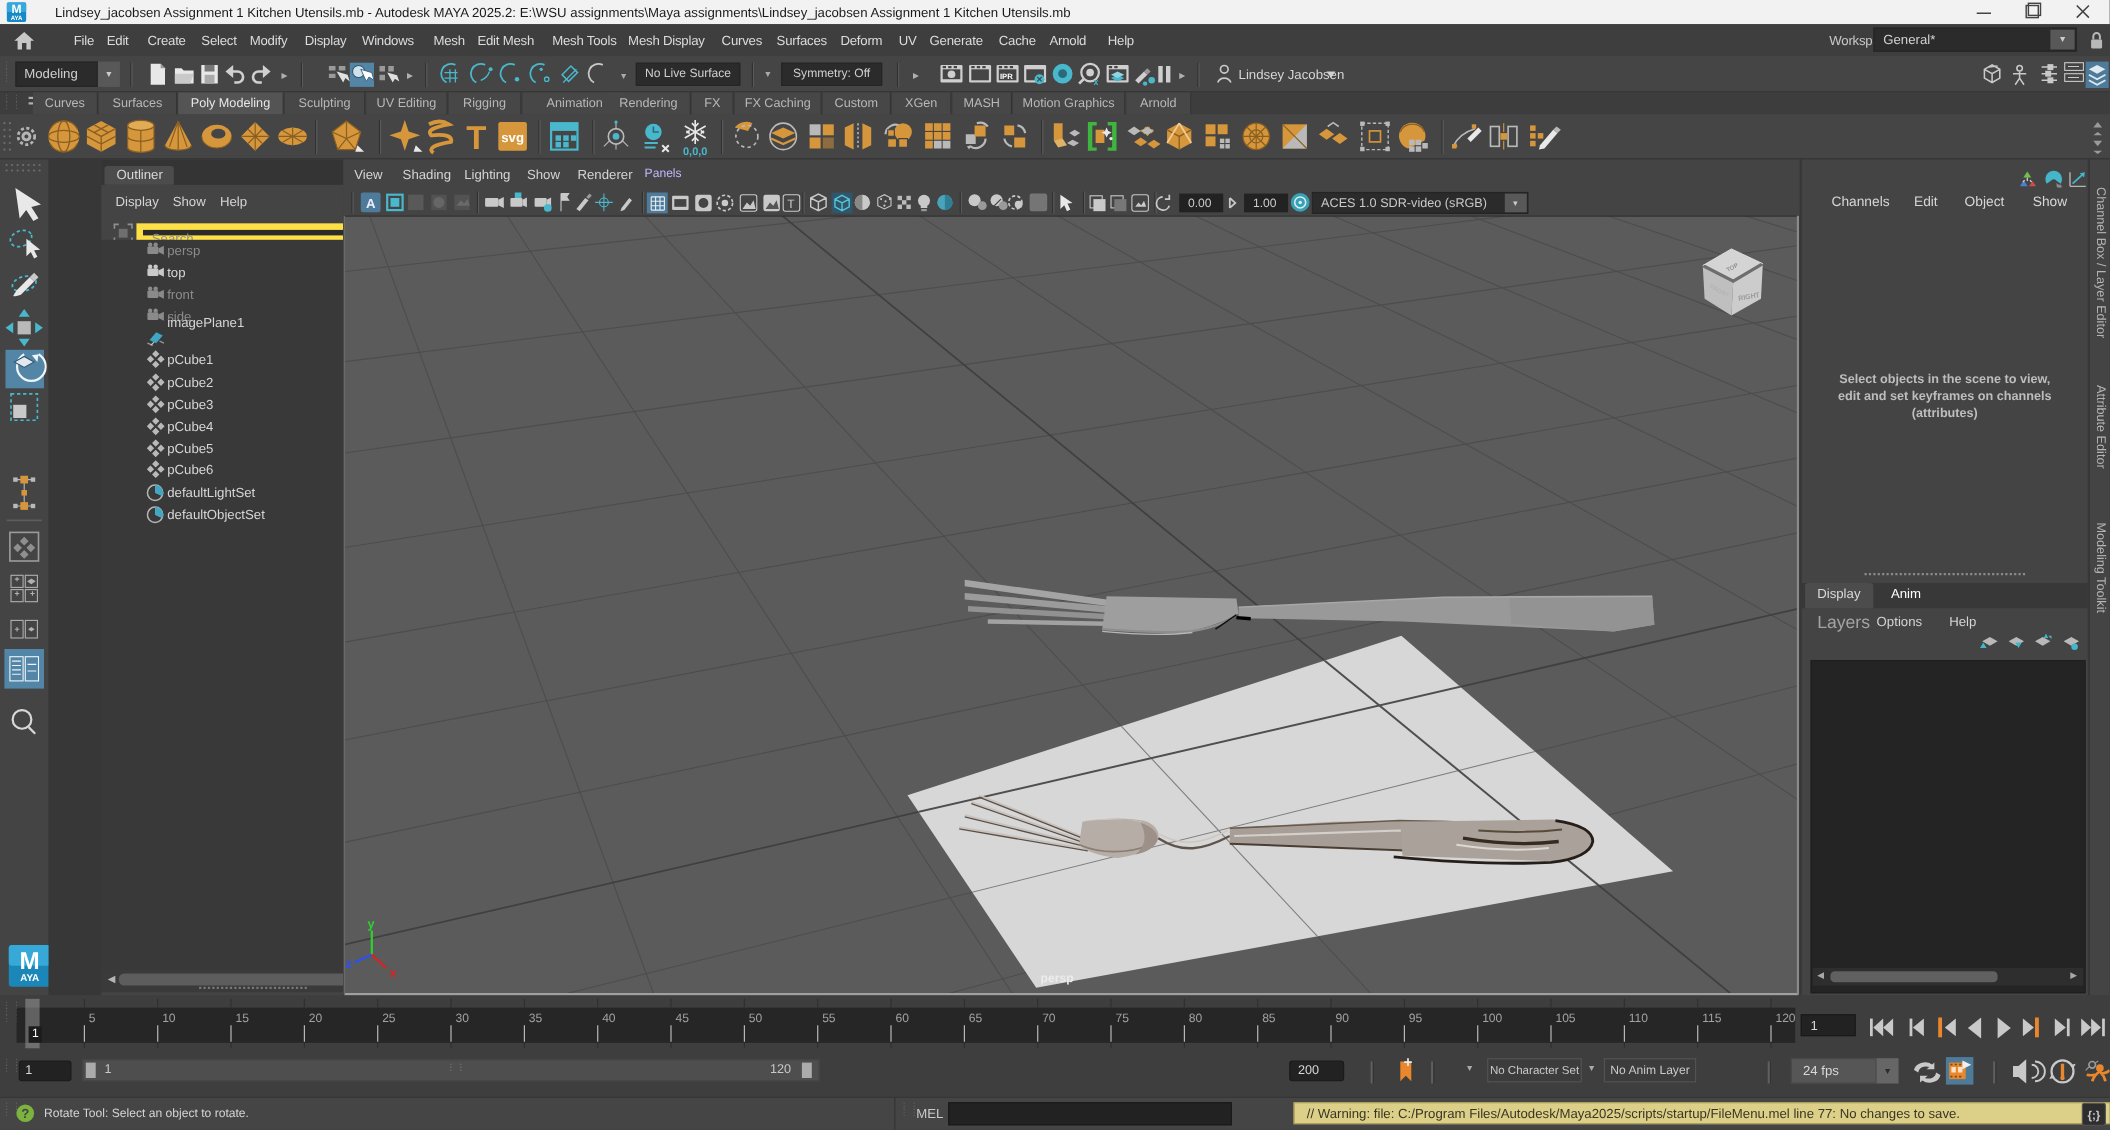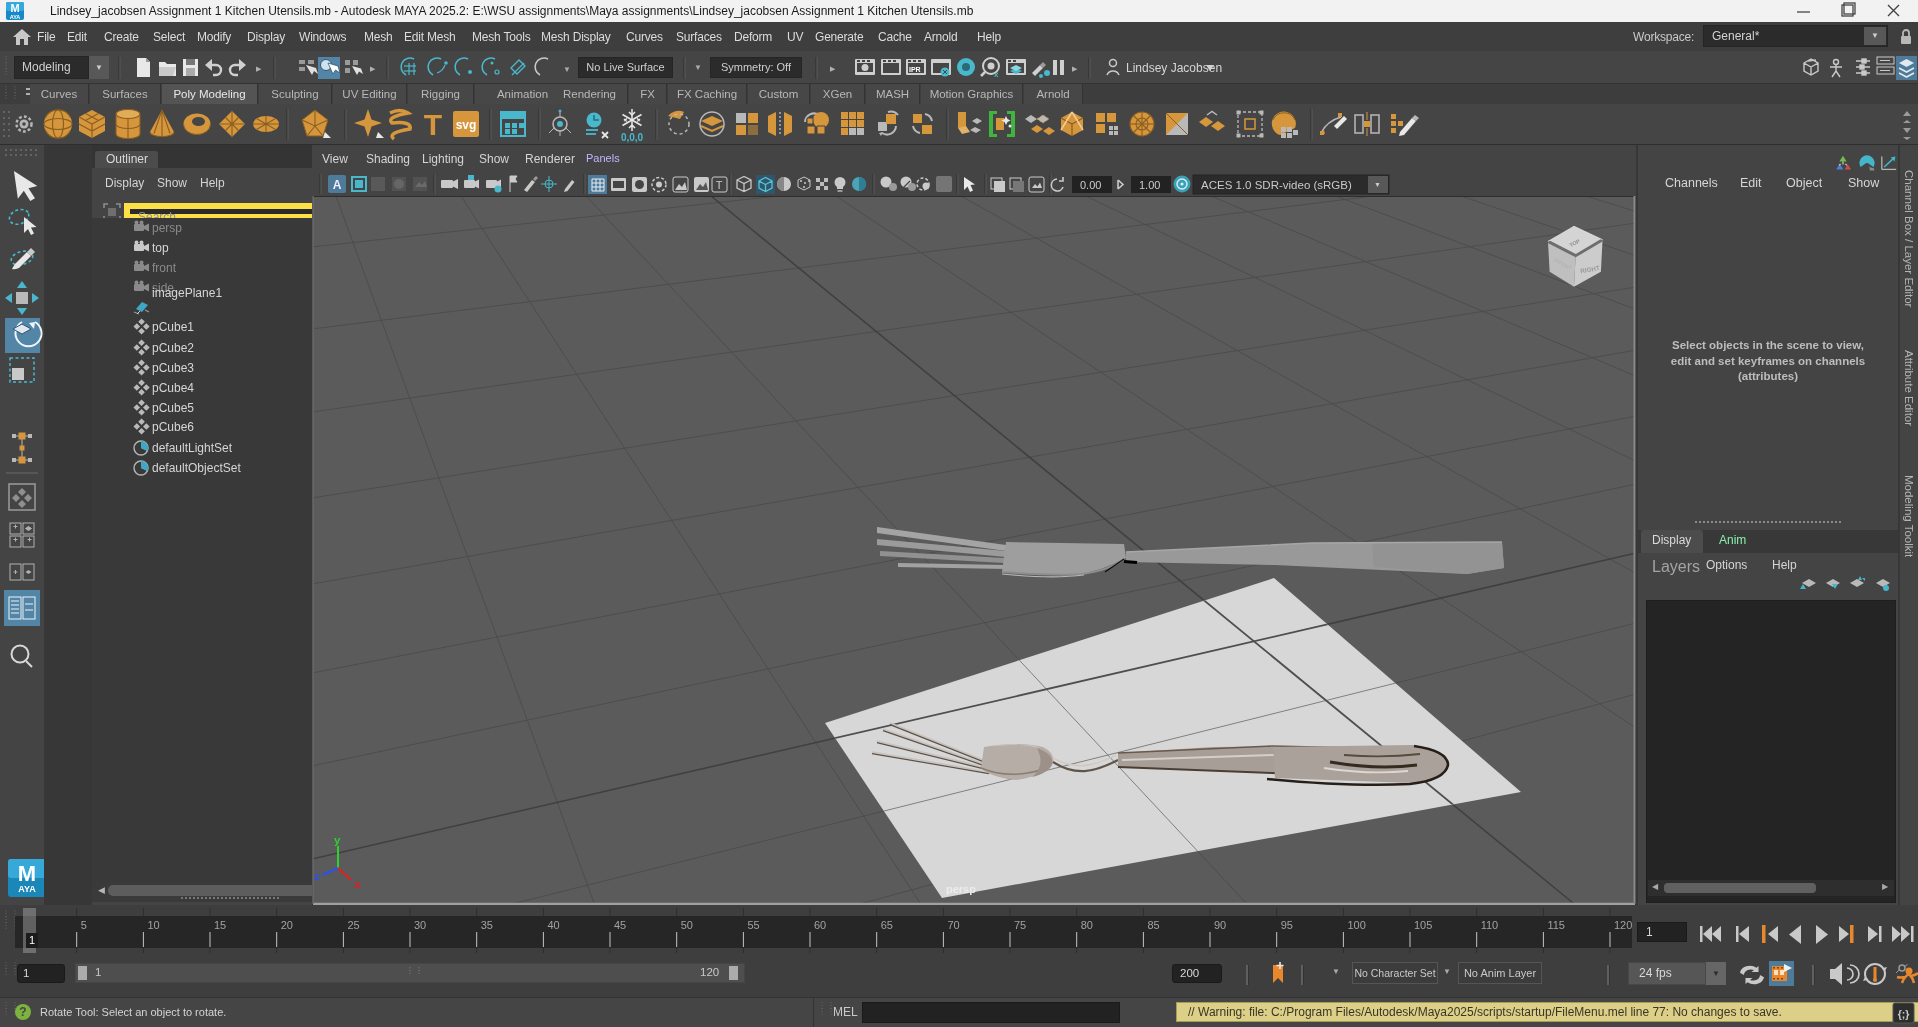--- a/index.html
+++ b/index.html
@@ -5,21 +5,21 @@
 * { margin:0; padding:0; box-sizing:border-box; }
 html,body { width:1918px; height:1027px; overflow:hidden; background:#444444;
   font-family:"Liberation Sans", sans-serif; }
 .abs { position:absolute; }
 #app { position:relative; width:1918px; height:1027px; }
 
 #titlebar { left:0; top:0; width:1918px; height:22px; background:#f2f2f2; color:#1c1c1c; }
 #titlebar .txt { left:50px; top:4px; font-size:12px; color:#1a1a1a; }
 
 #menubar { left:0; top:22px; width:1918px; height:29px; background:#3e3e3e; }
-.menuitem { top:8px; font-size:12px; letter-spacing:-0.2px; color:#dcdcdc; }
+.menuitem { top:8px; font-size:12px; letter-spacing:-0.2px; color:#dcdcdc;margin-left:30px; }
 
 #toolbar { left:0; top:51px; width:1918px; height:33px; background:#454545; border-bottom:1px solid #333; }
 .dfield { background:#2b2b2b; color:#cfcfcf; font-size:11px; border:1px solid #252525; }
 .grip { color:#6a6a6a; font-size:8px; letter-spacing:1px; }
 
 #shelftabs { left:0; top:84px; width:1918px; height:20px; background:#3d3d3d; }
 .stab { top:0; height:20px; font-size:11.5px; color:#b8b8b8; background:#474747;
   border-right:1px solid #333; text-align:center; line-height:20px; }
 .stab.active { background:#545454; color:#e8e8e8; }
 
@@ -1044,21 +1044,21 @@
       </svg>
       <div class="abs" style="left:27px;top:31px;font-size:12.5px;color:#d6d6d6">Channels</div>
       <div class="abs" style="left:102px;top:31px;font-size:12.5px;color:#d6d6d6">Edit</div>
       <div class="abs" style="left:148px;top:31px;font-size:12.5px;color:#d6d6d6">Object</div>
       <div class="abs" style="left:210px;top:31px;font-size:12.5px;color:#d6d6d6">Show</div>
       <div class="abs" style="left:0;top:193px;width:260px;text-align:center;font-size:11.5px;font-weight:bold;color:#bdbdbd;line-height:15.5px">Select objects in the scene to view,<br>edit and set keyframes on channels<br>(attributes)</div>
       <div class="abs" style="left:57px;top:376px;width:146px;border-top:2px dotted #8a8a8a"></div>
       <div class="abs" style="left:0;top:385px;width:260px;height:23px;background:#383838"></div>
       <div class="abs" style="left:3px;top:385px;width:62px;height:23px;background:#4c4c4c;border-radius:3px 3px 0 0"></div>
       <div class="abs" style="left:14px;top:388px;font-size:12px;color:#dadada">Display</div>
-      <div class="abs" style="left:81px;top:388px;font-size:12px;color:#86efac">Anim</div>
+      <div class="abs" style="left:81px;top:388px;font-size:12px;color:#ffffff">Anim</div>
       <div class="abs" style="left:14px;top:413px;font-size:16px;color:#a3a3a3">Layers</div>
       <div class="abs" style="left:68px;top:413px;font-size:12px;color:#d4d4d4">Options</div>
       <div class="abs" style="left:134px;top:413px;font-size:12px;color:#d4d4d4">Help</div>
       <svg class="abs" style="left:160px;top:430px" width="100" height="22">
         <g fill="#b9b9b9">
           <path d="M4 8 l7 -4 l7 4 l-7 4 z"></path>
             <path d="M28 8 l7 -4 l7 4 l-7 4 z"></path>
             <path d="M52 8 l7 -4 l7 4 l-7 4 z"></path>
             <path d="M78 8 l7 -4 l7 4 l-7 4 z"></path>
         </g>

